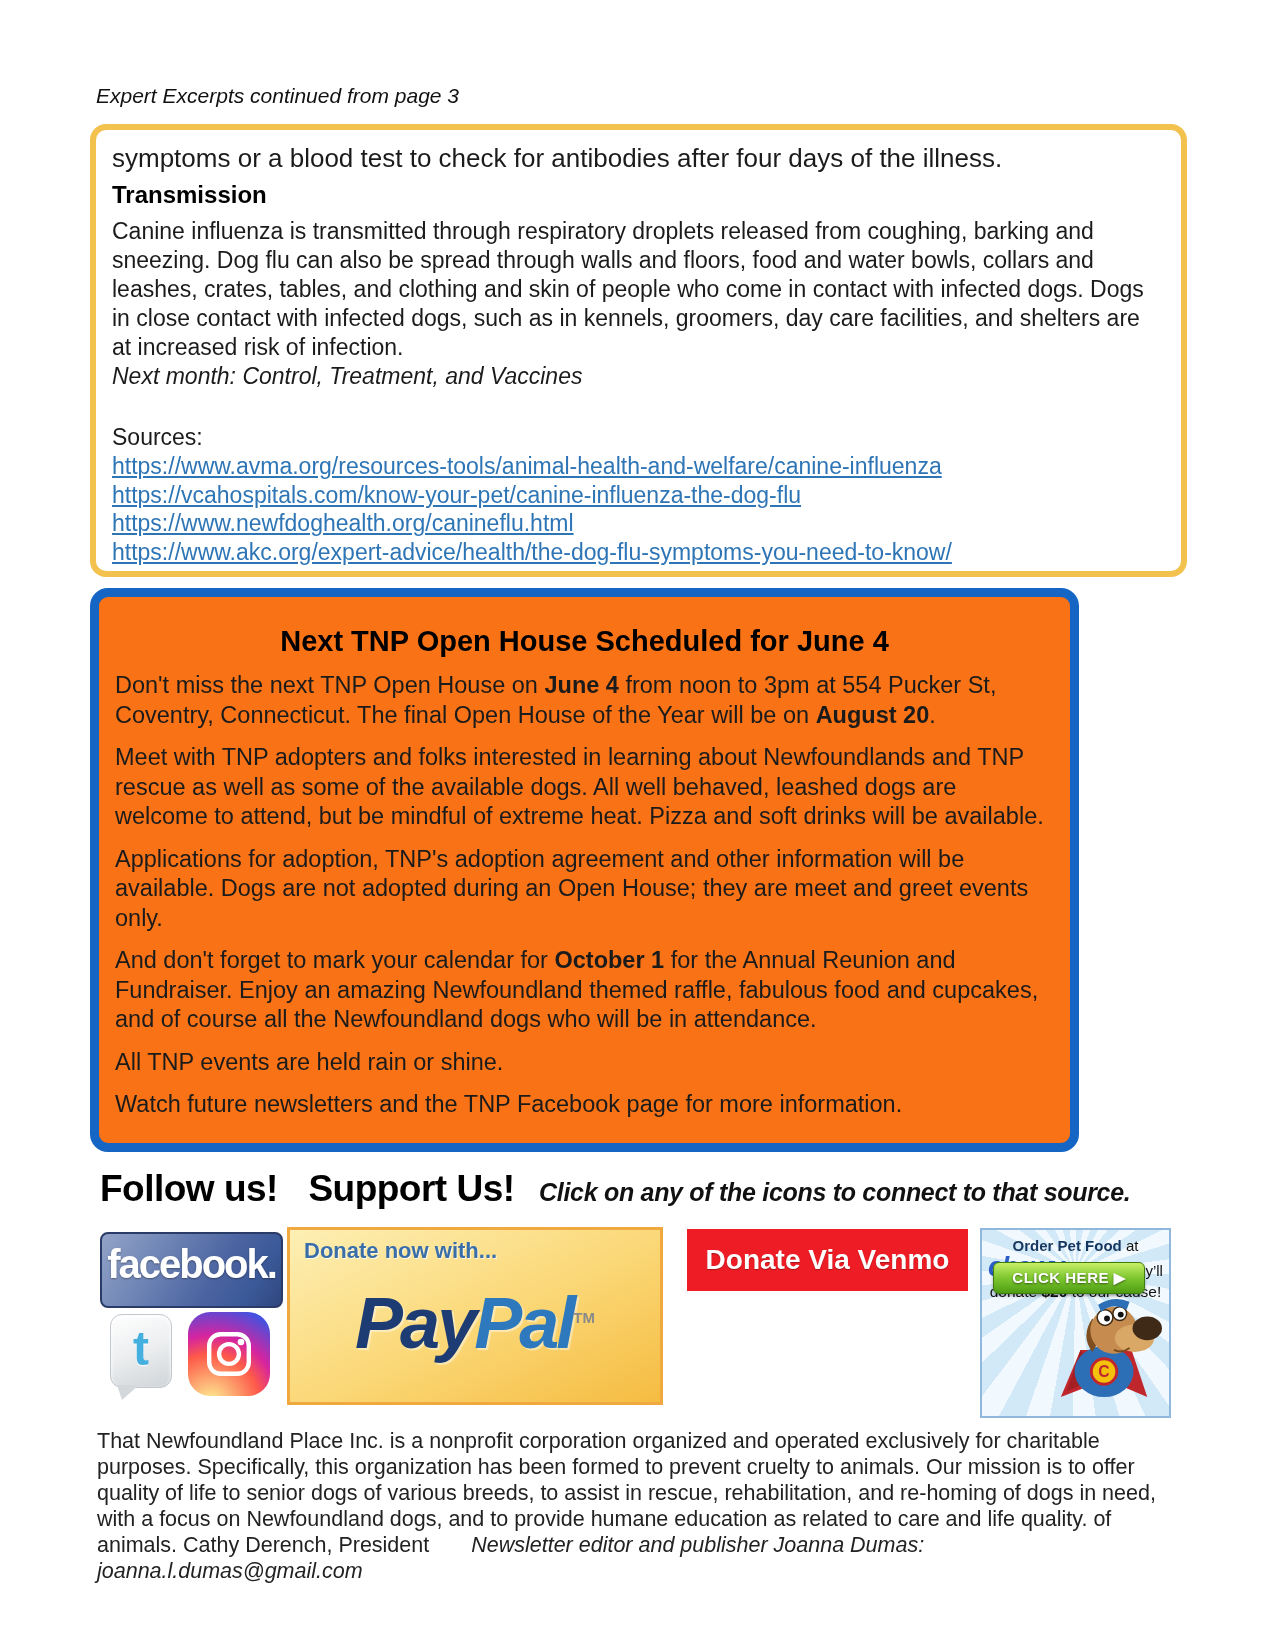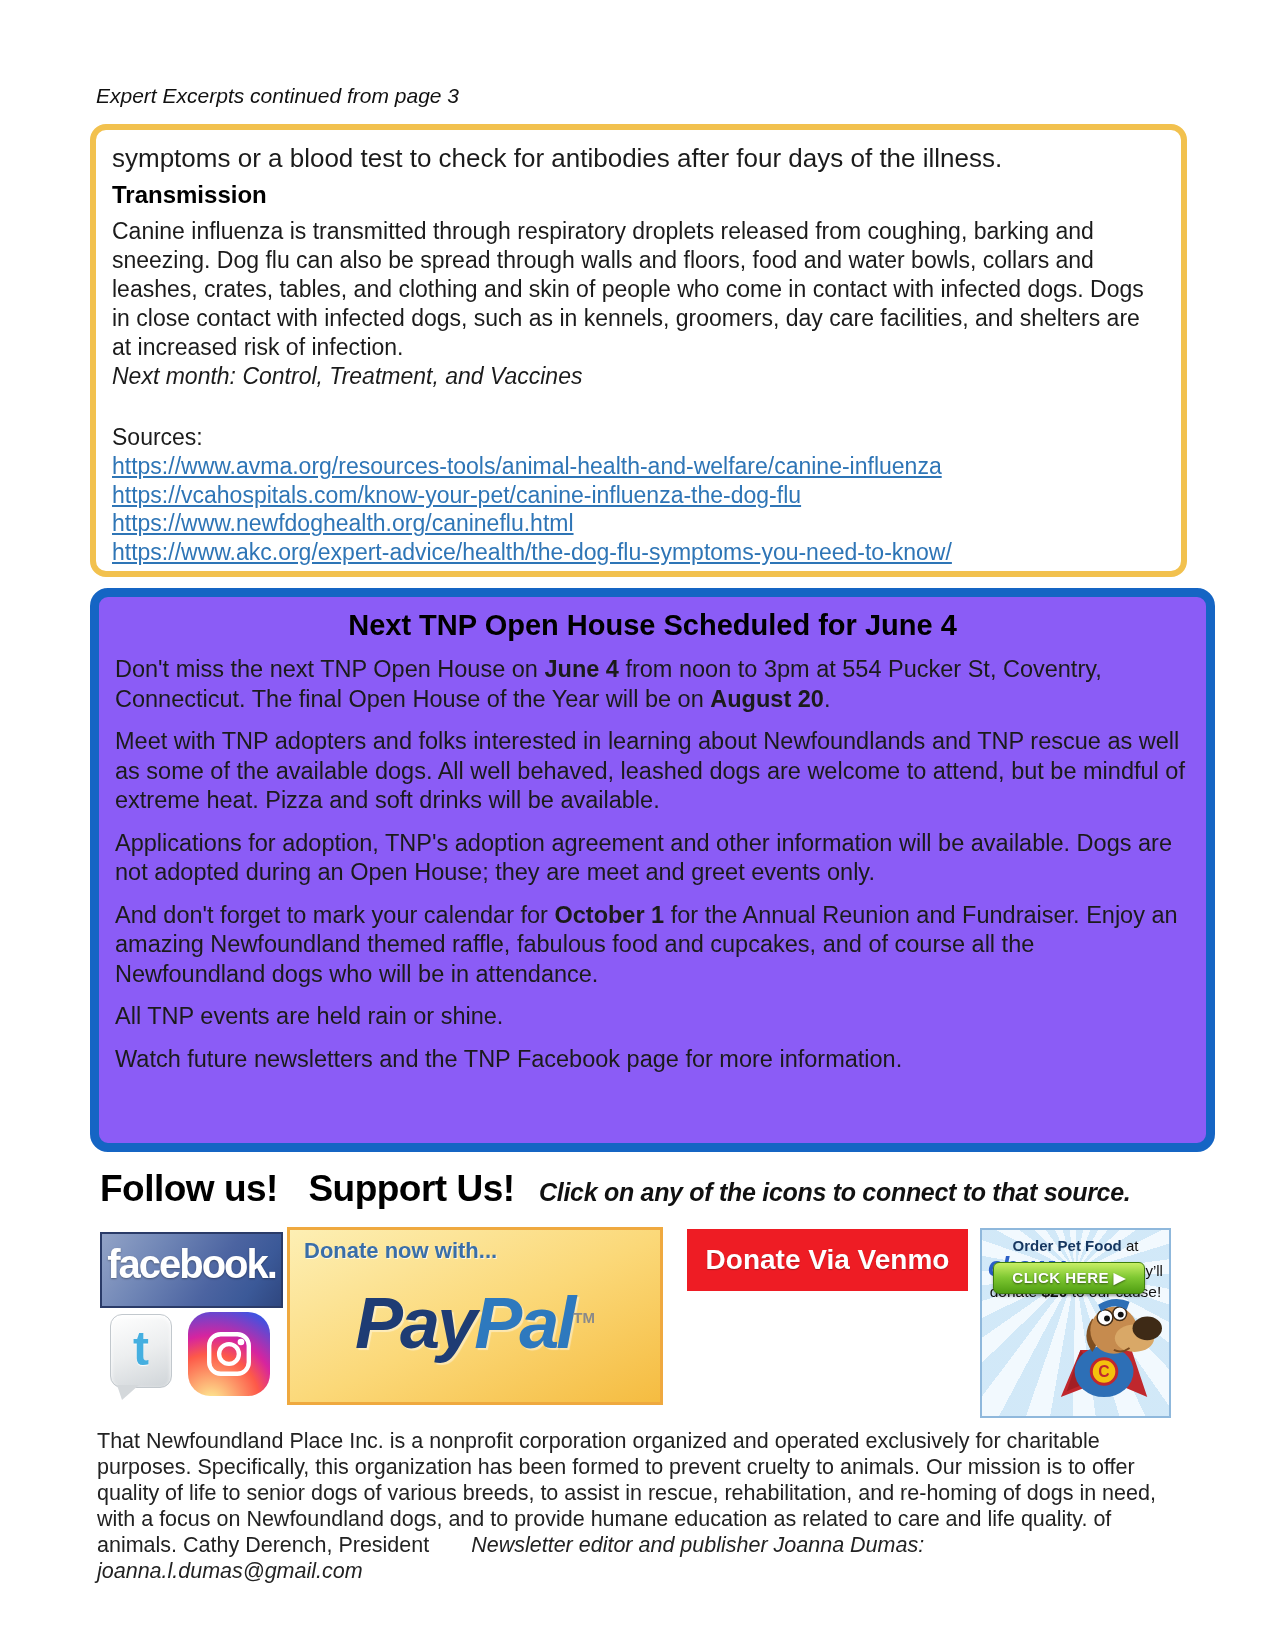--- a/index.html
+++ b/index.html
@@ -15,35 +15,35 @@
     padding:8px 20px 8px 16px;background:#fff;}
   .article-box .lead{font-size:26px;line-height:29px;margin:6px 0 6px;}
   .article-box h3{font-size:24px;margin:8px 0 8px;font-weight:bold;color:#000;}
   .article-box .bodytext{font-size:23px;line-height:29px;margin:6px 0 0;}
   .next-month{font-size:23px;font-style:italic;line-height:29px;margin:0;}
   .sources-label{font-size:23px;margin:32px 0 0;line-height:29px;}
   .src-link{display:block;font-size:23px;line-height:28.5px;color:#2E75B6;
     text-decoration:underline;cursor:pointer;}
 
   
-  .event-box{position:absolute;left:90px;top:588px;width:1125px;height:564px;
+  .event-box{position:absolute;left:90px;top:588px;width:989px;height:564px;
     border:9px solid #1565C4;border-radius:18px;box-sizing:border-box;
-    padding:4px 16px;background:#8b5cf6;}
+    padding:20px 16px;background:#f97316;}
   .event-box h2{text-align:center;font-size:29px;margin:8px 0 2px;color:#000;}
   .event-box p{font-size:23.5px;line-height:29.5px;margin:13px 0 0;}
 
   
   .follow-row{position:absolute;left:100px;top:1168px;width:1110px;white-space:nowrap;}
   .follow-big{font-size:37px;font-weight:bold;letter-spacing:-0.5px;color:#000;}
   .support-big{margin-left:26px;}
   .follow-tag{font-size:25px;font-weight:bold;font-style:italic;margin-left:20px;
     letter-spacing:-0.3px;color:#111;}
 
   
-  .fb{position:absolute;left:100px;top:1232px;width:183px;height:76px;border-radius:0;
+  .fb{position:absolute;left:100px;top:1232px;width:183px;height:76px;border-radius:8px;
     background:linear-gradient(122deg,#92a3c7 0%,#7086b6 30%,#4c64a1 62%,#3b5998 82%,#2f4780 100%);
     border:2px solid #2a3b68;box-sizing:border-box;cursor:pointer;}
   .fb-text{display:block;color:#fff;font-size:40px;font-weight:bold;letter-spacing:-2px;
     line-height:60px;text-align:center;text-shadow:0 1px 2px rgba(0,0,0,.35);}
 
   
   .tw{position:absolute;left:110px;top:1314px;width:60px;height:72px;border-radius:12px;
     background:linear-gradient(160deg,#ffffff 0%,#eceeef 50%,#cfd4d8 100%);
     border:1px solid #c2c8cd;box-shadow:inset 0 2px 4px #fff;cursor:pointer;}
   .tw::after{content:"";position:absolute;left:6px;bottom:-13px;width:0;height:0;

